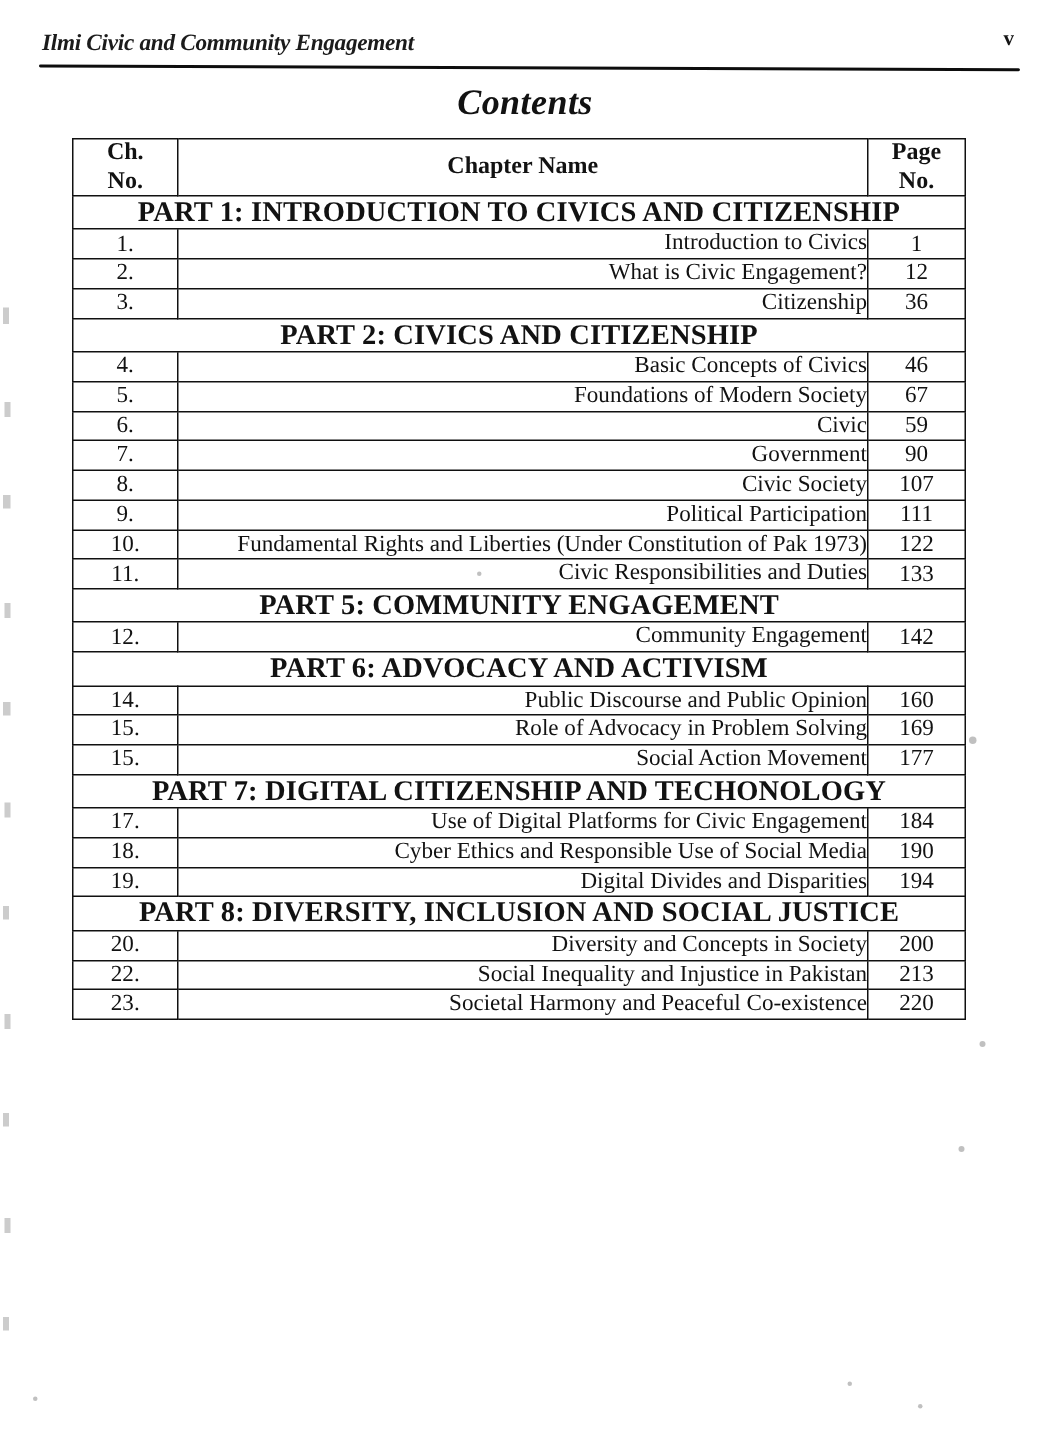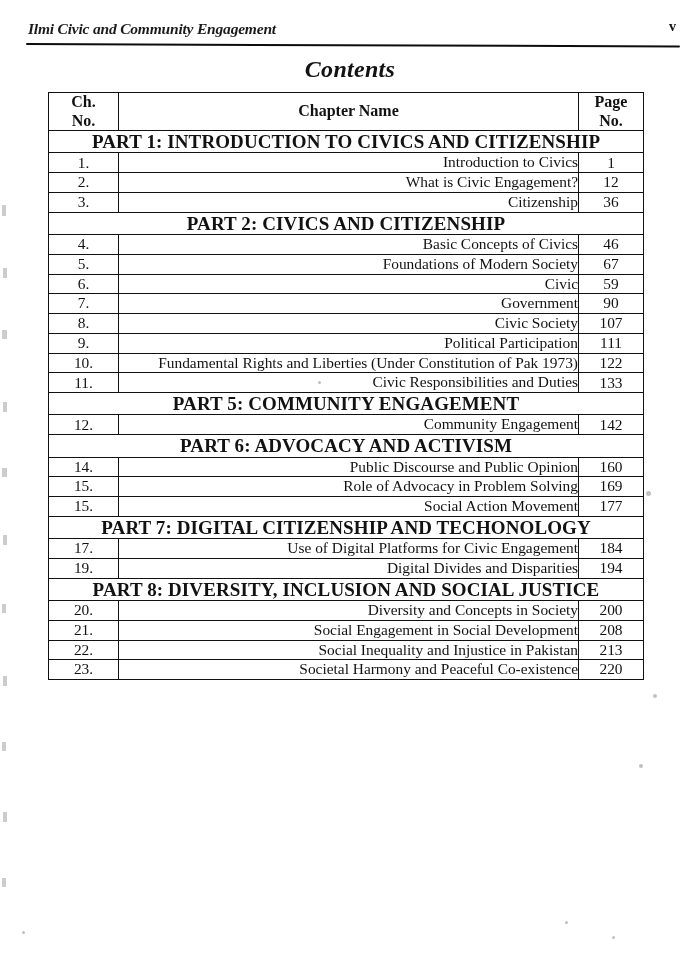--- a/index.html
+++ b/index.html
@@ -266,36 +266,36 @@
       </tr>
       <tr class="part-row">
         <td colspan="3">PART 7: DIGITAL CITIZENSHIP AND TECHONOLOGY</td>
       </tr>
       <tr>
         <td class="num-cell">17.</td>
         <td class="name-cell">Use of Digital Platforms for Civic Engagement</td>
         <td class="page-cell">184</td>
       </tr>
       <tr>
+        <td class="num-cell">18.</td>
+        <td class="name-cell">Cyber Ethics and Responsible Use of Social Media</td>
+        <td class="page-cell">190</td>
+      </tr>
+      <tr>
         <td class="num-cell">19.</td>
         <td class="name-cell">Digital Divides and Disparities</td>
         <td class="page-cell">194</td>
       </tr>
       <tr class="part-row">
         <td colspan="3">PART 8: DIVERSITY, INCLUSION AND SOCIAL JUSTICE</td>
       </tr>
       <tr>
         <td class="num-cell">20.</td>
         <td class="name-cell">Diversity and Concepts in Society</td>
         <td class="page-cell">200</td>
-      </tr>
-      <tr>
-        <td class="num-cell">21.</td>
-        <td class="name-cell">Social Engagement in Social Development</td>
-        <td class="page-cell">208</td>
       </tr>
       <tr>
         <td class="num-cell">22.</td>
         <td class="name-cell">Social Inequality and Injustice in Pakistan</td>
         <td class="page-cell">213</td>
       </tr>
       <tr>
         <td class="num-cell">23.</td>
         <td class="name-cell">Societal Harmony and Peaceful Co-existence</td>
         <td class="page-cell">220</td>

